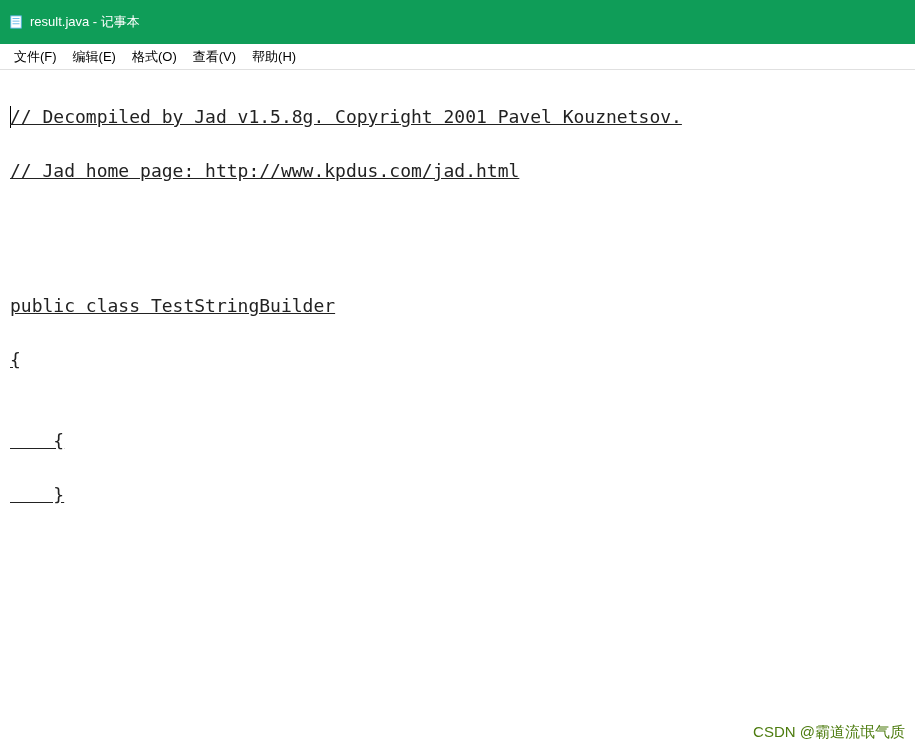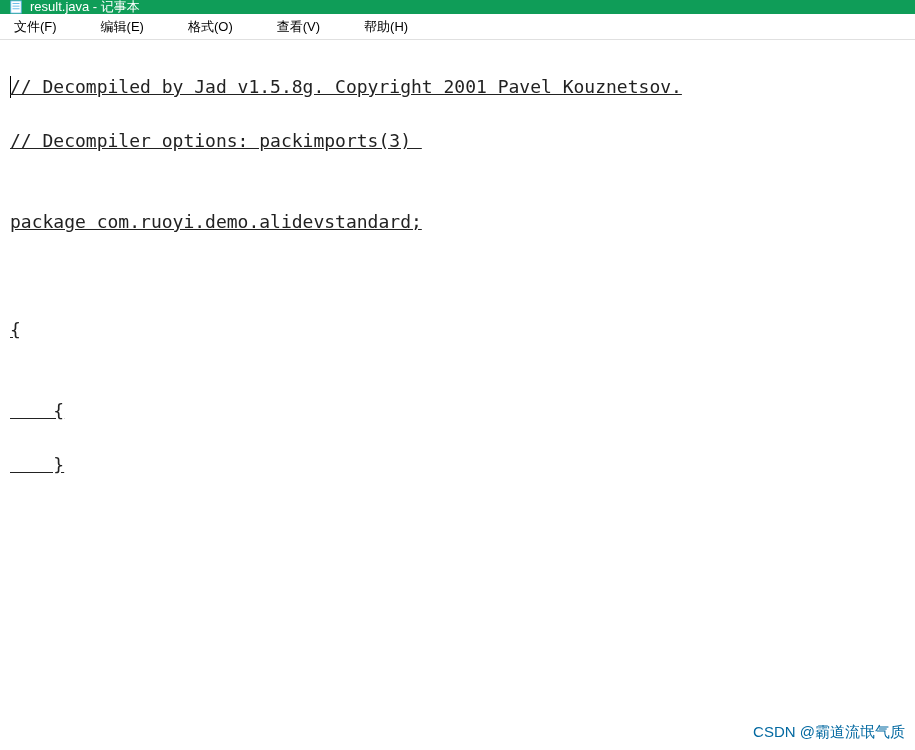--- a/index.html
+++ b/index.html
@@ -11,21 +11,21 @@
       font-family: "Microsoft YaHei", "Segoe UI", sans-serif;
       width: 915px;
       height: 750px;
       background: #ffffff;
       overflow: hidden;
       position: relative;
     }
     .title-bar {
       background: #0f9d58;
       color: #ffffff;
-      height: 14px;
+      height: 44px;
       display: flex;
       align-items: center;
       padding: 0 8px;
       font-size: 13px;
     }
     .title-bar-icon {
       width: 16px;
       height: 16px;
       margin-right: 6px;
       display: flex;
@@ -37,21 +37,20 @@
       height: 14px;
     }
     .menu-bar {
       background: #ffffff;
       height: 26px;
       display: flex;
       align-items: center;
       padding: 8px 6px;
       font-size: 13px;
       border-bottom: 1px solid #e0e0e0;
-      gap: 28px;
     }
     .menu-item {
       padding: 2px 8px;
       cursor: pointer;
       color: #000000;
     }
     .content-area {
       padding: 6px 10px;
       font-family: "Microsoft YaHei", Consolas, monospace;
       font-size: 18px;
@@ -69,21 +68,21 @@
       width: 1px;
       height: 22px;
       background: #000000;
       vertical-align: text-top;
       margin-right: -1px;
     }
     .watermark {
       position: absolute;
       bottom: 8px;
       right: 10px;
-      color: #0369a1;
+      color: #4d7c0f;
       font-size: 15px;
       font-family: "Microsoft YaHei", sans-serif;
     }
   </style>
 </head>
 <body>
 
 <div class="title-bar">
   <span class="title-bar-icon">
     <svg viewBox="0 0 16 16">
@@ -99,25 +98,25 @@
 <div class="menu-bar">
   <span class="menu-item">文件(F)</span>
   <span class="menu-item">编辑(E)</span>
   <span class="menu-item">格式(O)</span>
   <span class="menu-item">查看(V)</span>
   <span class="menu-item">帮助(H)</span>
 </div>
 
 <div class="content-area">
 <span class="code-line"><span class="text-cursor"></span><span>// Decompiled by Jad v1.5.8g. Copyright 2001 Pavel Kouznetsov.</span></span>
-<span class="code-line">// Decompiler options: packimports(3) </span>
-<span class="code-line"></span>
-<span class="code-line">package com.ruoyi.demo.alidevstandard;</span>
+<span class="code-line">// Jad home page: http://www.kpdus.com/jad.html</span>
 <span class="code-line"></span>
 <span class="code-line"></span>
+<span class="code-line"></span>
+<span class="code-line">public class TestStringBuilder</span>
 <span class="code-line">{</span>
 <span class="code-line"></span>
 <span class="code-line">    {</span>
 <span class="code-line">    }</span>
 <span class="code-line"></span>
 
 
 
 
 

